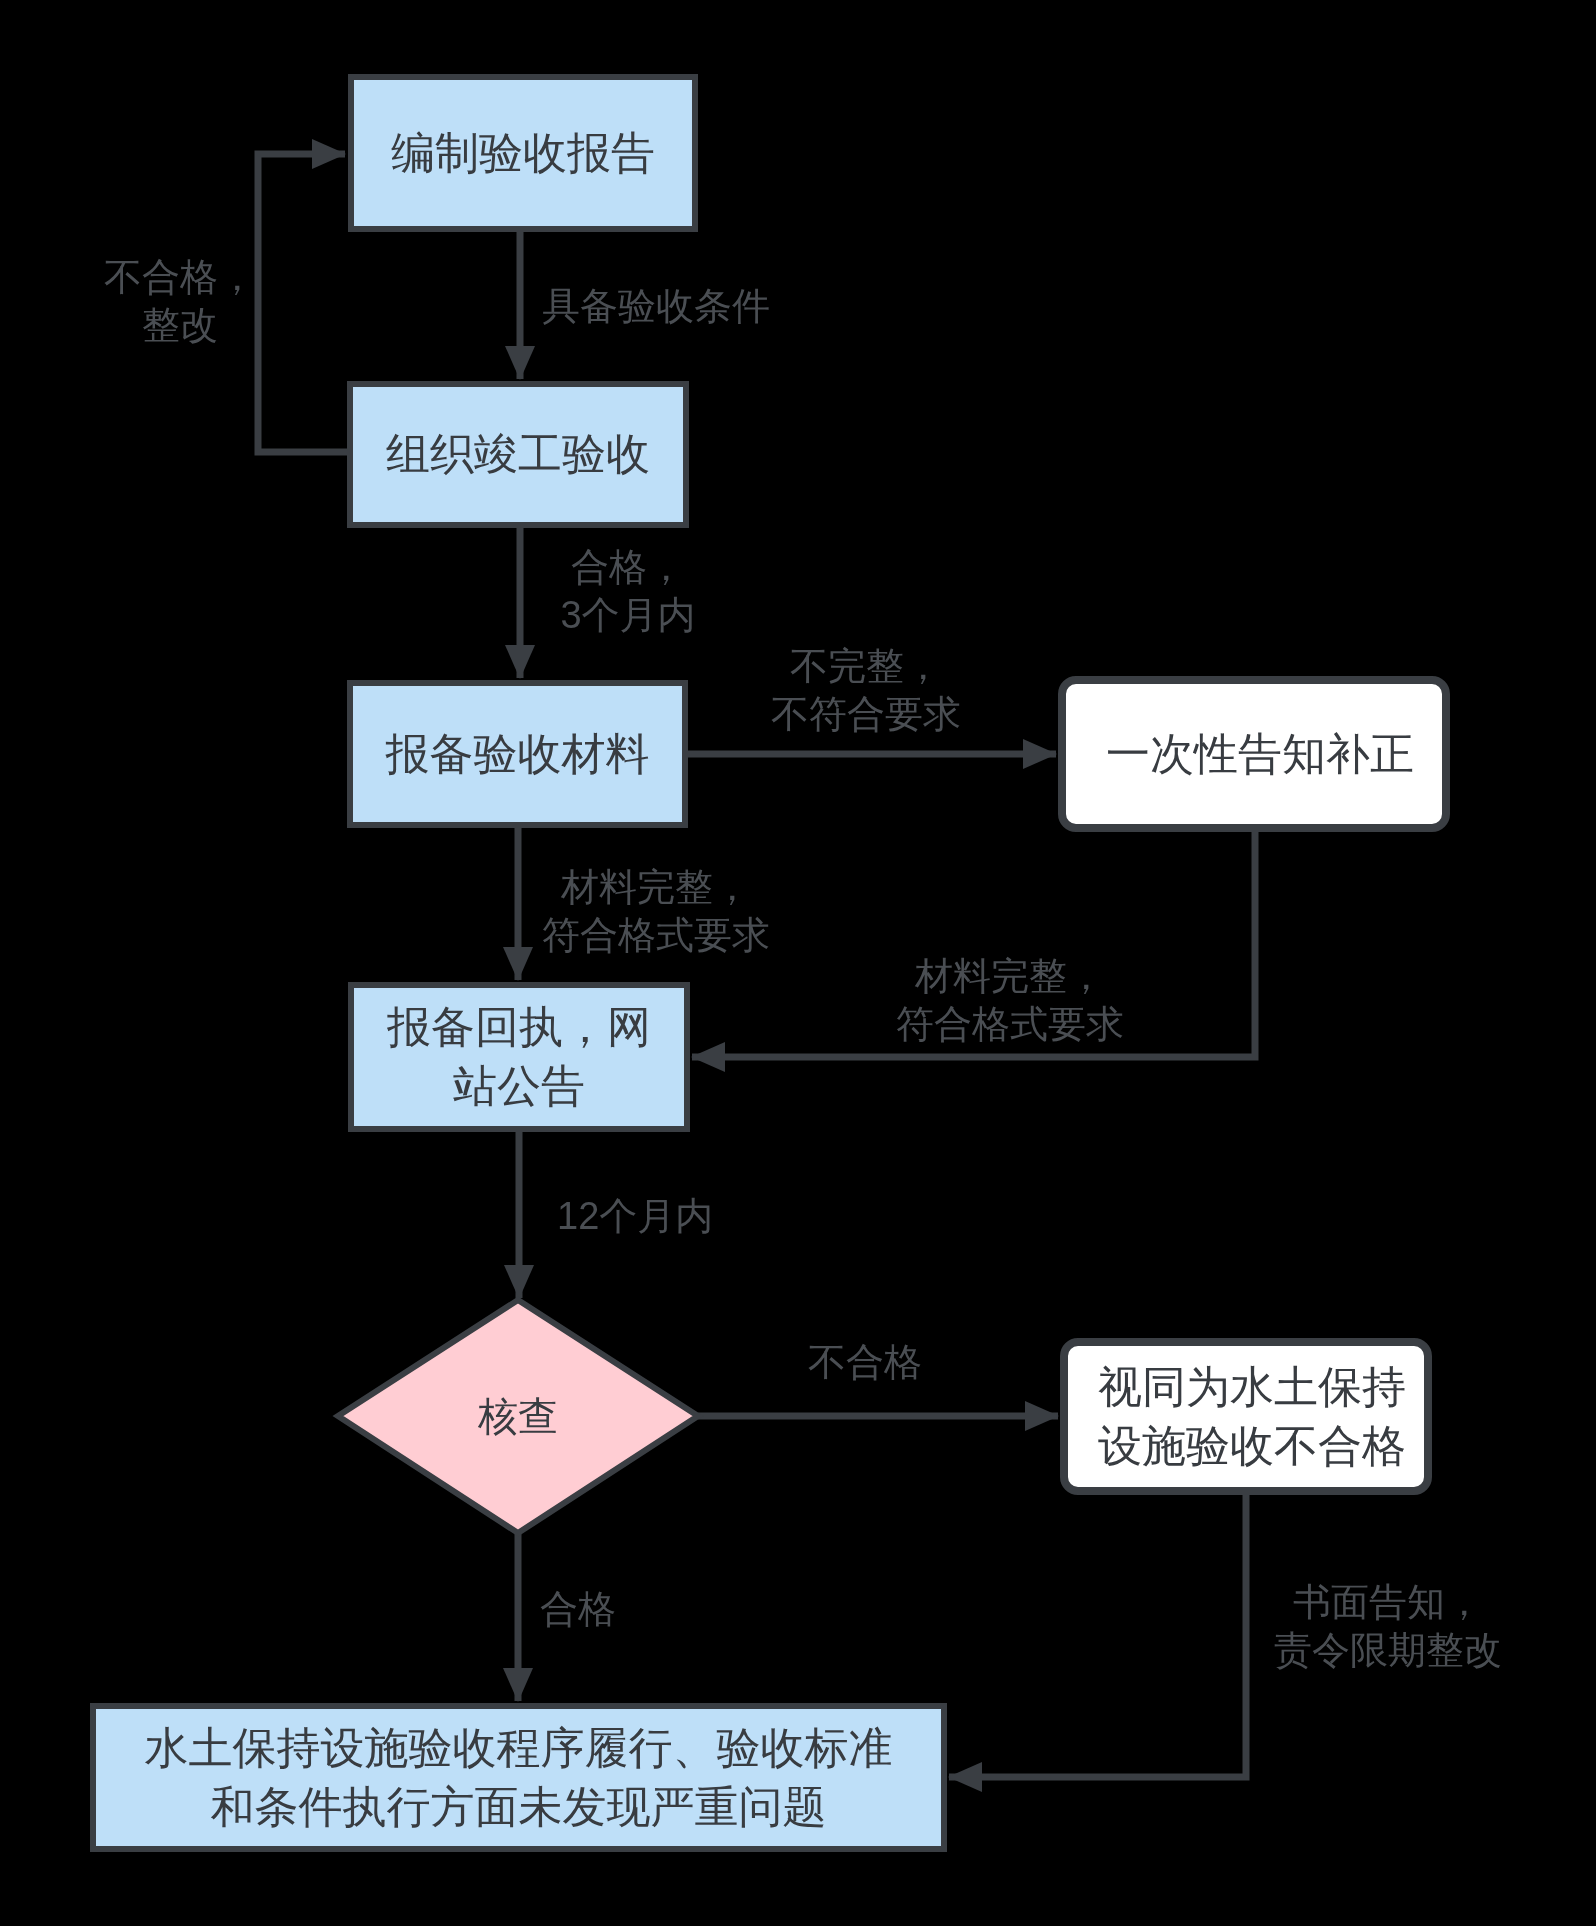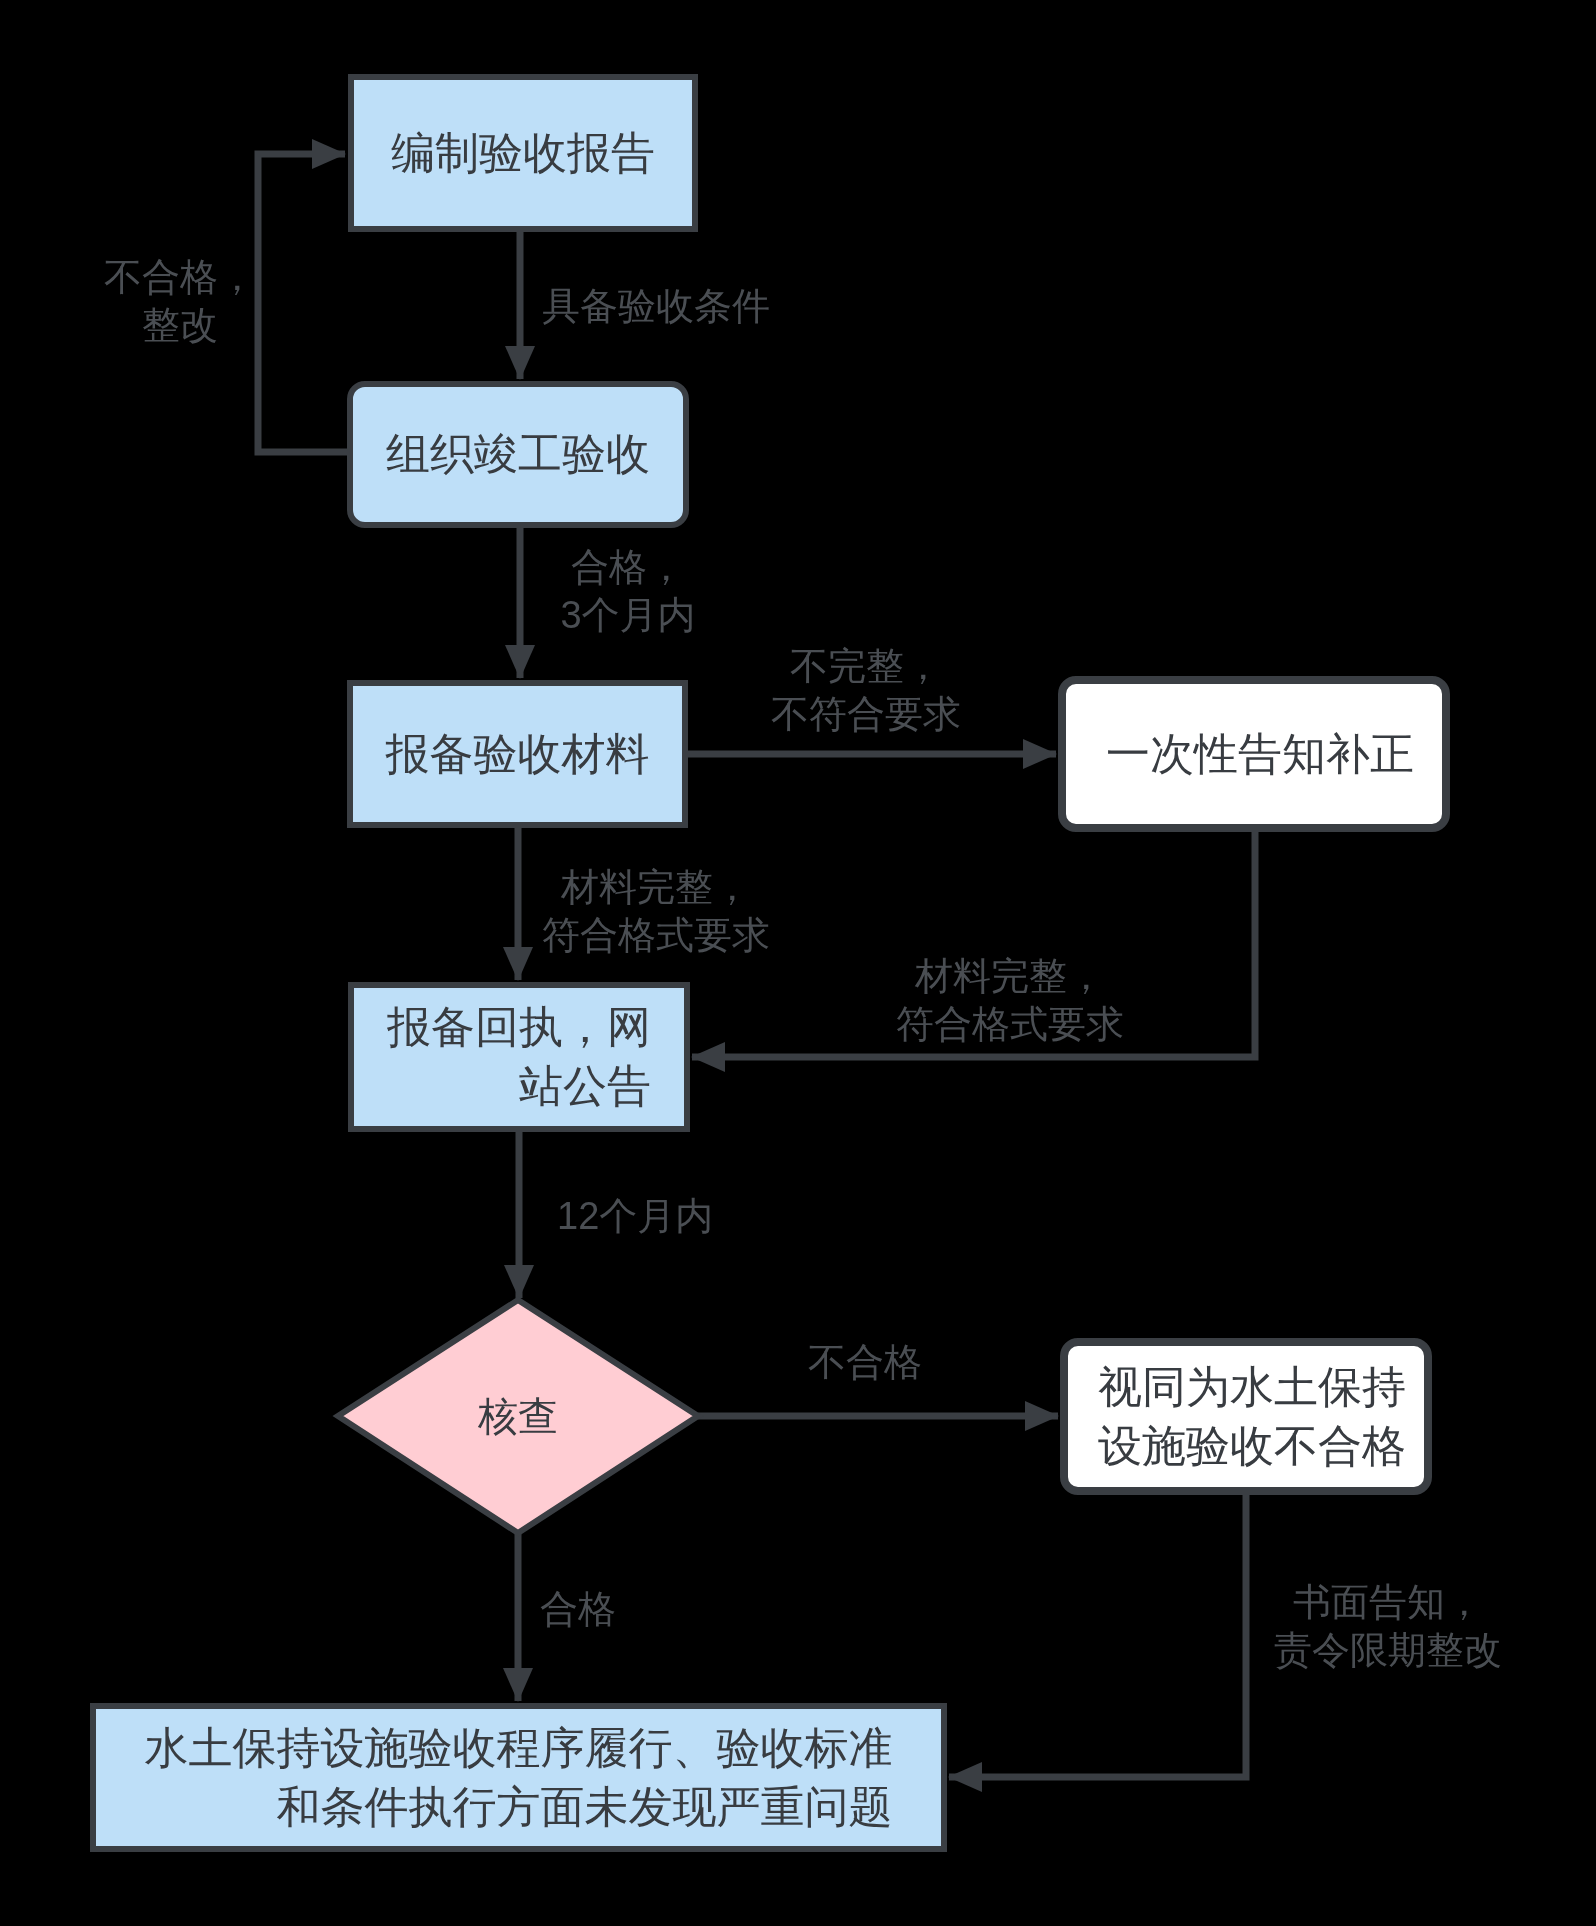--- a/index.html
+++ b/index.html
@@ -8,35 +8,35 @@
     background:var(--background,#000);
     font-family:"Liberation Sans","DejaVu Sans",sans-serif;
   }
   svg.edges{position:absolute;left:0;top:0;width:1596px;height:1926px;}
   .edge{stroke:var(--line,#3A3E43);stroke-width:7;fill:none;}
   .diamond{fill:var(--decision-fill,#FFCDD3);stroke:var(--line,#3A3E43);stroke-width:6;}
   .arrowhead{fill:var(--line,#3A3E43);stroke:none;}
   .node{
     position:absolute;box-sizing:border-box;
     display:flex;align-items:center;justify-content:center;
-    text-align:right;white-space:pre-line;
+    text-align:center;white-space:pre-line;
     color:var(--node-text,#383C41);
     font-size:44px;line-height:1.33;font-weight:400;
   }
   .process{background:var(--process-fill,#BEDFF8);border:6px solid var(--line,#3A3E43);}
   .terminal{background:var(--terminal-fill,#FFFFFF);border:8px solid var(--line,#3A3E43);border-radius:18px;padding-left:12px;}
   .decision-label{background:transparent;font-size:40px;}
   .elabel{
     position:absolute;color:var(--label-text,#4A4E53);
     font-size:38px;line-height:1.27;white-space:pre-line;
   }
   .center{text-align:center;}
   
   #n1{left:348px;top:74px;width:350px;height:158px;}
-  #n2{left:347px;top:381px;width:342px;height:147px;border-radius:18px;}
+  #n2{left:347px;top:381px;width:342px;height:147px;}
   #n3{left:347px;top:680px;width:341px;height:148px;}
   #n4{left:1058px;top:676px;width:392px;height:156px;}
   #n5{left:348px;top:982px;width:342px;height:150px;}
   #n6{left:338px;top:1300px;width:360px;height:233px;}
   #n7{left:1060px;top:1338px;width:372px;height:157px;}
   #n8{left:90px;top:1703px;width:857px;height:149px;}
   
   #l1{left:542px;top:282px;}
   #l2{left:95px;top:253px;width:170px;}
   #l3{left:538px;top:543px;width:180px;}

